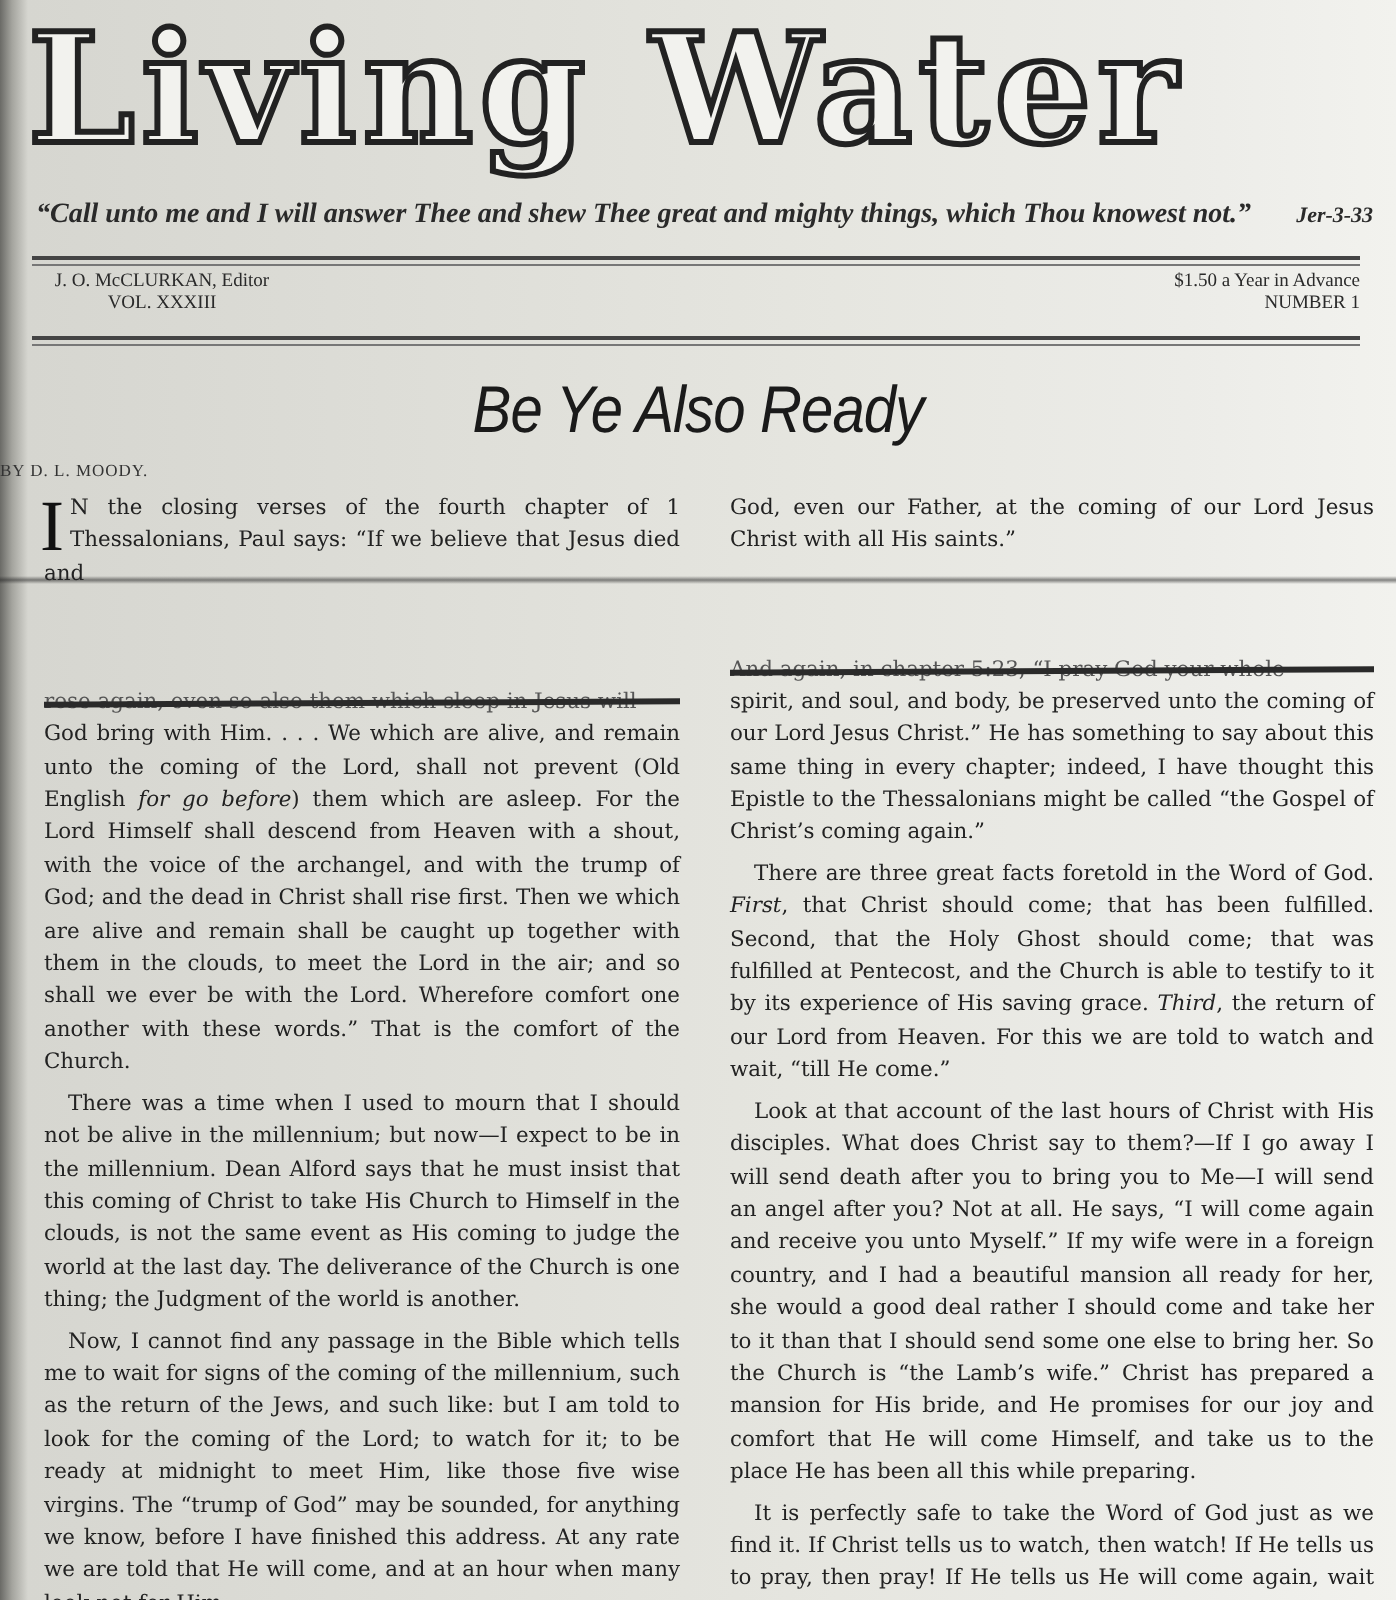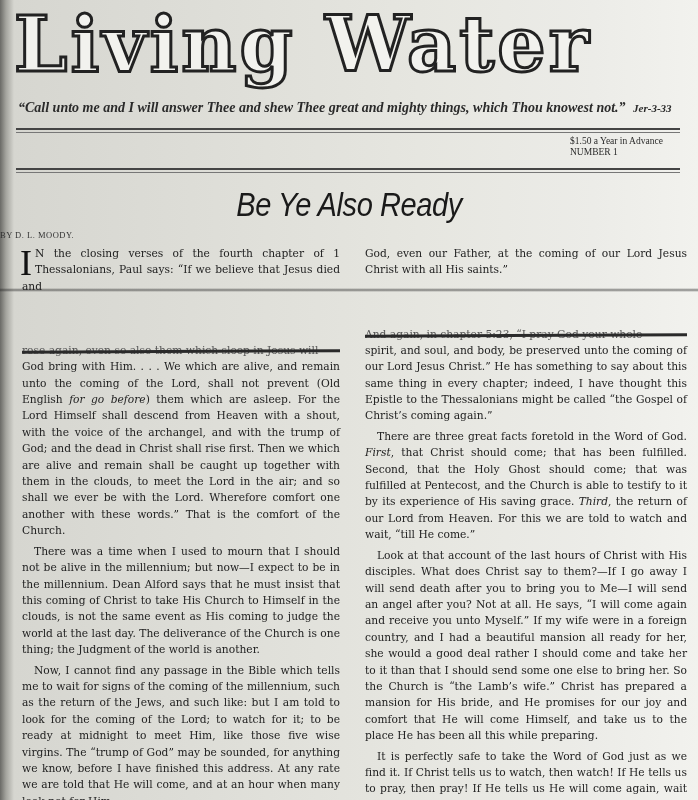--- a/index.html
+++ b/index.html
@@ -24,31 +24,31 @@
       color: #f2f2ee;
       -webkit-text-stroke: 3px #222;
       text-shadow: 0 0 0 #222;
       white-space: nowrap;
     }
     .motto {
       position: absolute; left: 18px; top: 100px; width: 670px;
       font-family: "Liberation Serif", serif; font-style: italic; font-weight: bold;
       font-size: 14px; color: #2a2a2a; white-space: nowrap;
     }
-    .motto-ref { font-size: 11px; margin-left: 4px; }
+    .motto-ref { font-size: 11px; margin-left: 19px; }
     .rule { position: absolute; left: 16px; width: 664px; background: #444; }
     .rule.top1 { top: 128px; height: 2px; }
     .rule.top2 { top: 132px; height: 1px; background:#777; }
     .rule.bot1 { top: 168px; height: 2px; }
     .rule.bot2 { top: 172px; height: 1px; background:#777; }
     .dateline { position: absolute; top: 136px; left: 16px; width: 664px; height: 30px;
       font-family: "Liberation Serif", serif; color: #2a2a2a; }
     .dl-left { position: absolute; left: 0; top: 0; width: 130px; font-size: 9.5px; line-height: 11px; text-align:center; }
     .dl-center { position: absolute; left: 215px; top: 4px; font-size: 13px; letter-spacing: 0.2px; }
-    .dl-right { position: absolute; right: 0; top: 0; width: 110px; font-size: 9.5px; line-height: 11px; text-align:left; }
+    .dl-right { position: absolute; right: 0; top: 0; width: 110px; font-size: 9.5px; line-height: 11px; text-align:right; }
     .headline {
       position: absolute; left: 0; top: 186px; width: 698px; text-align: center;
       font-family: "Liberation Sans", sans-serif; font-style: italic;
       font-size: 33px; letter-spacing: -0.5px; color: #1a1a1a;
       transform: scaleX(0.88);
     }
     .byline {
       position: absolute; left: 0; top: 230px; width: 698px; text-align: left;
       font-family: "Liberation Serif", serif; font-size: 8.5px; letter-spacing: 0.5px; color: #333;
     }
@@ -93,20 +93,24 @@
 
   <div class="motto">
     <span>“Call unto me and I will answer Thee and shew Thee great and mighty things, which Thou knowest not.”</span>
     <span class="motto-ref">Jer-3-33</span>
   </div>
 
   <div class="rule top1"></div>
   <div class="rule top2"></div>
 
   <div class="dateline">
+    <div class="dl-left">
+      <div>J. O. McCLURKAN, Editor</div>
+      <div>VOL. XXXIII</div>
+    </div>
     <div class="dl-right">
       <div>$1.50 a Year in Advance</div>
       <div>NUMBER 1</div>
     </div>
   </div>
 
   <div class="rule bot1"></div>
   <div class="rule bot2"></div>
 
   <div class="headline">Be Ye Also Ready</div>

